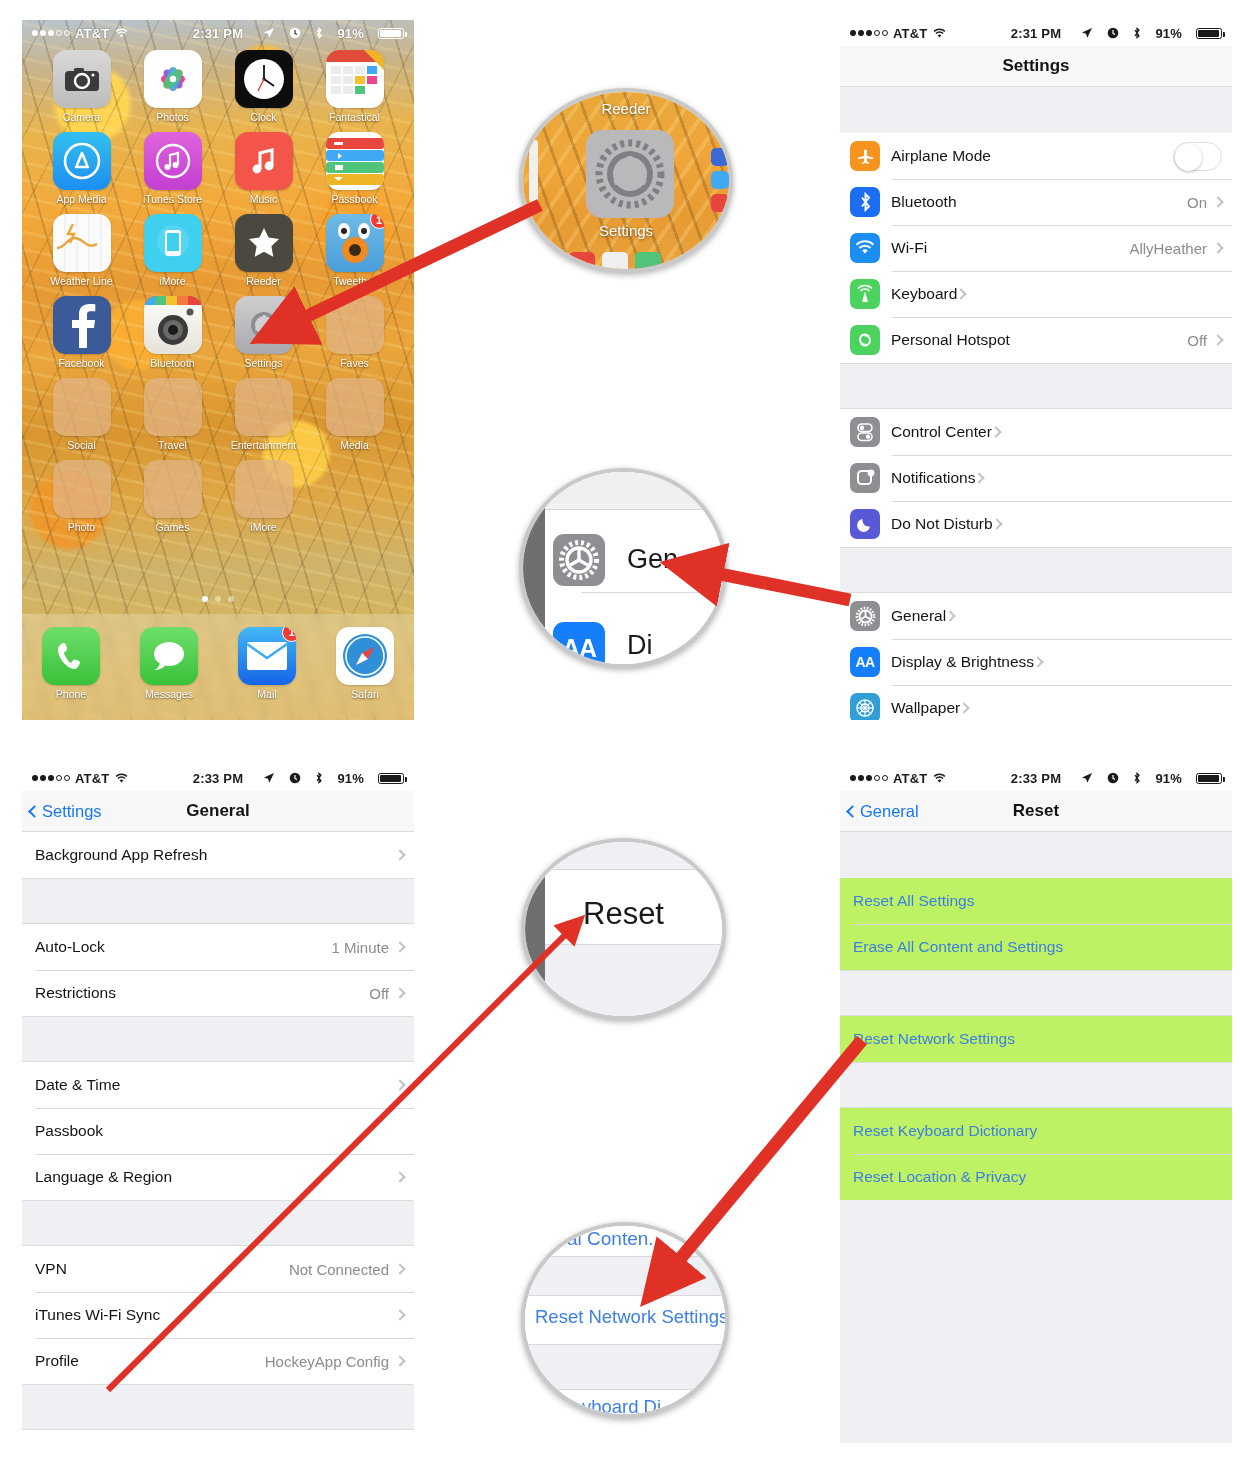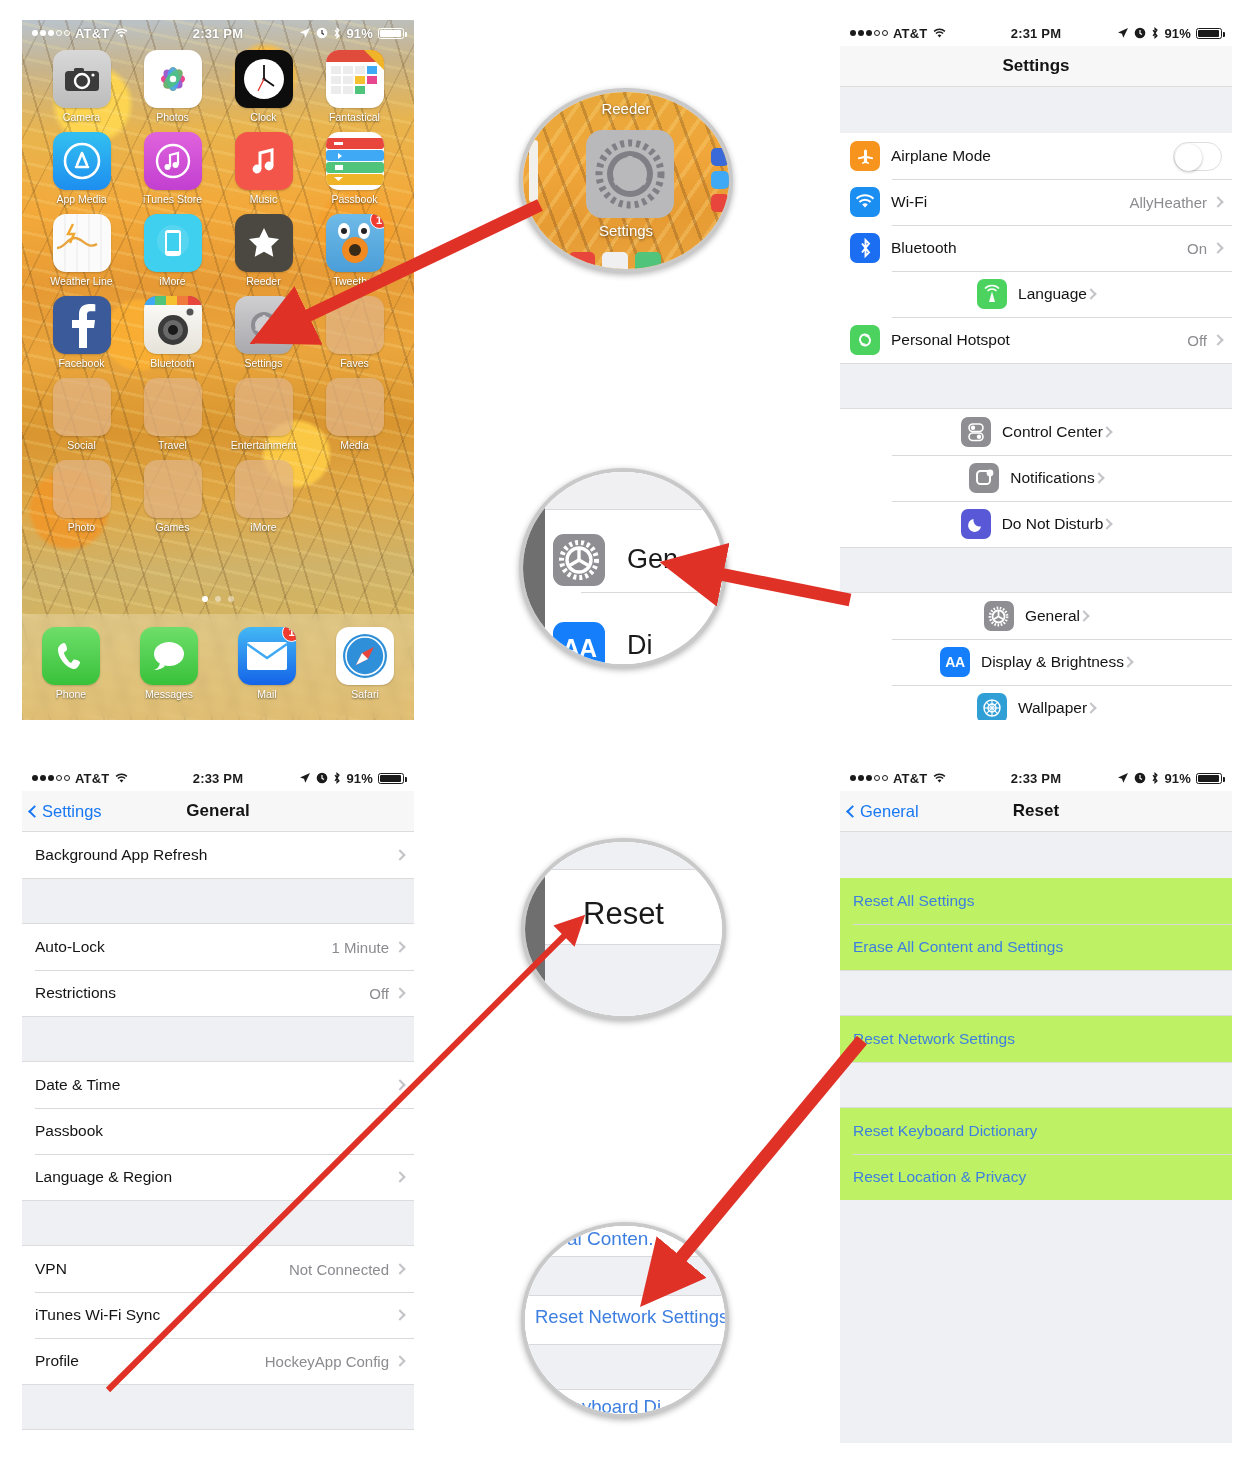--- a/index.html
+++ b/index.html
@@ -13,21 +13,21 @@
 
   
   .phone { position: absolute; background: #ffffff; overflow: hidden; }
   .statusbar {
     height: 26px; display: flex; align-items: center;
     font-size: 13px; color: #1b1b1b; padding: 0 10px;
     font-weight: 600; letter-spacing: .2px;
   }
   .sb-left { display: flex; align-items: center; gap: 5px; }
   .sb-center { position: absolute; left: 0; right: 0; text-align: center; pointer-events: none; font-weight: 700; }
-  .sb-right { margin-left: auto; display: flex; align-items: center; gap: 5px; position: relative; z-index: 2;}
+  .sb-right { margin-left: auto; display: flex; align-items: center; gap: 14px; position: relative; z-index: 2;}
   .dots { display: flex; gap: 2px; align-items: center; }
   .dots i { width: 6px; height: 6px; border-radius: 50%; background: #1b1b1b; display: block; }
   .dots i.hollow { background: transparent; border: 1.3px solid #1b1b1b; }
   .batt { width: 26px; height: 11px; border: 1.3px solid #1b1b1b; border-radius: 2.5px; position: relative; }
   .batt::after { content:''; position:absolute; right:-3.5px; top:3px; width:2px; height:5px; background:#1b1b1b; border-radius:0 1px 1px 0;}
   .batt i { position: absolute; left: 1px; top: 1px; bottom: 1px; width: 88%; background: #1b1b1b; border-radius: 1px; display:block;}
 
   
   #home { left: 22px; top: 20px; width: 392px; height: 700px; }
   .wallpaper {
@@ -88,21 +88,21 @@
   .navbar .title { position: absolute; left: 0; right: 0; text-align: center;
                    font-size: 17px; font-weight: 700; color: #141414; }
   .navbar .back { display: flex; align-items: center; gap: 3px; color: #1878f3;
                   font-size: 16.5px; padding-left: 8px; position: relative; z-index: 2; }
   .chev-l { width: 9px; height: 9px; border-left: 2.6px solid #1878f3; border-bottom: 2.6px solid #1878f3;
             transform: rotate(45deg); display:block; }
 
   .grp-gap { background: #eff0f4; height: 34px; border-top: 1px solid #dcdcdc; border-bottom: 1px solid #dcdcdc; }
   .grp-gap.tall { height: 46px; }
   .grp-gap.noborder { border: none; }
-  .row { height: 46px; background: #fff; display: flex; align-items: center; padding: 0 10px 0 13px; position: relative; justify-content: center; }
+  .row { height: 46px; background: #fff; display: flex; align-items: center; padding: 0 10px 0 13px; position: relative; }
   .row + .row::before { content:''; position: absolute; left: 13px; right: 0; top: 0; height: 1px; background: #d9d9dd; }
   .row.with-icon { padding-left: 10px; }
   .row.with-icon + .row.with-icon::before { left: 52px; }
   .row .rname { font-size: 15.5px; color: #141414; }
   .row .rval { margin-left: auto; font-size: 15px; color: #8b8b90; padding-right: 7px; }
   .chev-r { width: 8px; height: 8px; border-top: 2px solid #c3c3c8; border-right: 2px solid #c3c3c8;
             transform: rotate(45deg); display: block; flex: 0 0 auto; }
   .rowicon { width: 30px; height: 30px; border-radius: 7px; margin-right: 11px;
              display: flex; align-items: center; justify-content: center; flex: 0 0 auto; color: #fff; }
   .toggle { margin-left: auto; width: 49px; height: 29px; border-radius: 15px; background: #fff;
@@ -636,49 +636,49 @@
         <svg width="19" height="19" viewBox="0 0 19 19">
             <path d="M17 10.5 11 9V4.3c0-1-.7-1.8-1.5-1.8S8 3.3 8 4.3V9l-6 1.5v1.7l6-1v3.3l-2 1.2v1.2l3.5-.9 3.5.9v-1.2l-2-1.2v-3.3l6 1z" fill="#fff"></path>
           </svg>
       </span>
       <span class="rname">Airplane Mode</span>
       <span class="toggle">
           <i></i>
         </span>
     </div>
     <div class="row with-icon">
+      <span class="rowicon" style="background:#1b6ef2">
+        <svg width="13" height="20" viewBox="0 0 13 20">
+            <path d="M3 5.5 10 14.5 6.5 18V2L10 5.5 3 14.5" stroke="#fff" stroke-width="1.9" fill="none"></path>
+          </svg>
+      </span>
+      <span class="rname">Bluetooth</span>
+      <span class="rval">On</span>
+      <span class="chev-r"></span>
+    </div>
+    <div class="row with-icon">
       <span class="rowicon" style="background:#1b8ef2">
         <svg width="20" height="16" viewBox="0 0 20 16">
             <path d="M10 13.6 7.2 10.4a4.4 4.4 0 0 1 5.6 0z" fill="#fff"></path>
             <path d="M4.4 8a8 8 0 0 1 11.2 0" stroke="#fff" stroke-width="2" fill="none"></path>
             <path d="M1.6 4.8a12 12 0 0 1 16.8 0" stroke="#fff" stroke-width="2" fill="none"></path>
           </svg>
       </span>
       <span class="rname">Wi-Fi</span>
       <span class="rval">AllyHeather</span>
       <span class="chev-r"></span>
     </div>
     <div class="row with-icon">
-      <span class="rowicon" style="background:#1b6ef2">
-        <svg width="13" height="20" viewBox="0 0 13 20">
-            <path d="M3 5.5 10 14.5 6.5 18V2L10 5.5 3 14.5" stroke="#fff" stroke-width="1.9" fill="none"></path>
-          </svg>
-      </span>
-      <span class="rname">Bluetooth</span>
-      <span class="rval">On</span>
-      <span class="chev-r"></span>
-    </div>
-    <div class="row with-icon">
       <span class="rowicon" style="background:#4cd35f">
         <svg width="20" height="20" viewBox="0 0 20 20">
             <path d="M10 7.5 7 18h6z" fill="#fff"></path>
             <path d="M5.5 7a6 6 0 0 1 9 0M3 4.5a9.5 9.5 0 0 1 14 0" stroke="#fff" stroke-width="1.5" fill="none"></path>
           </svg>
       </span>
-      <span class="rname">Language</span>
+      <span class="rname">Keyboard</span>
       <span class="chev-r"></span>
     </div>
     <div class="row with-icon">
       <span class="rowicon" style="background:#4cd35f">
         <svg width="20" height="20" viewBox="0 0 20 20">
             <path d="M13.5 6a5 5 0 1 0-4 8.5" stroke="#fff" stroke-width="2" fill="none" stroke-linecap="round"></path>
             <path d="M6.5 14a5 5 0 1 0 4-8.5" stroke="#fff" stroke-width="2" fill="none" stroke-linecap="round"></path>
           </svg>
       </span>
       <span class="rname">Personal Hotspot</span>

